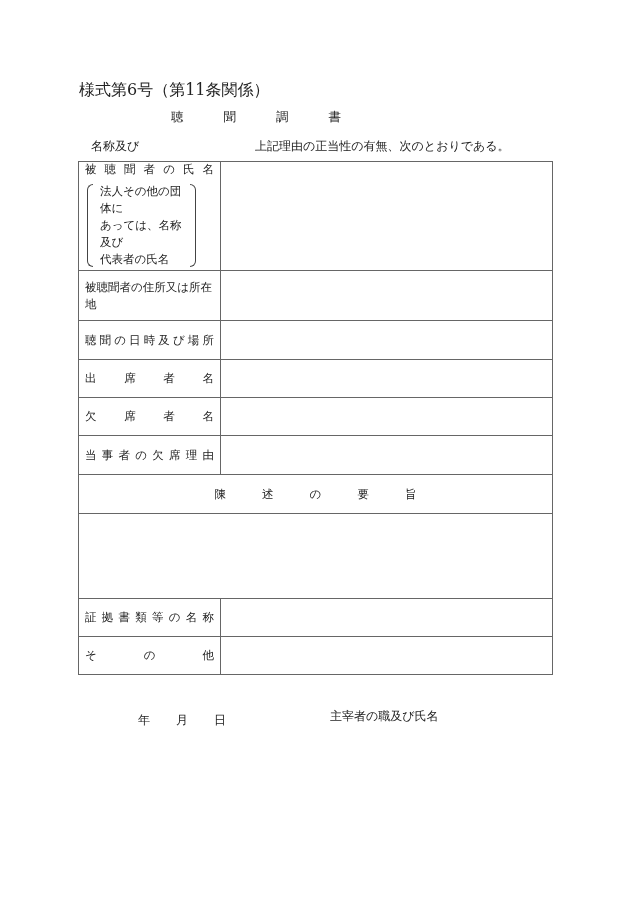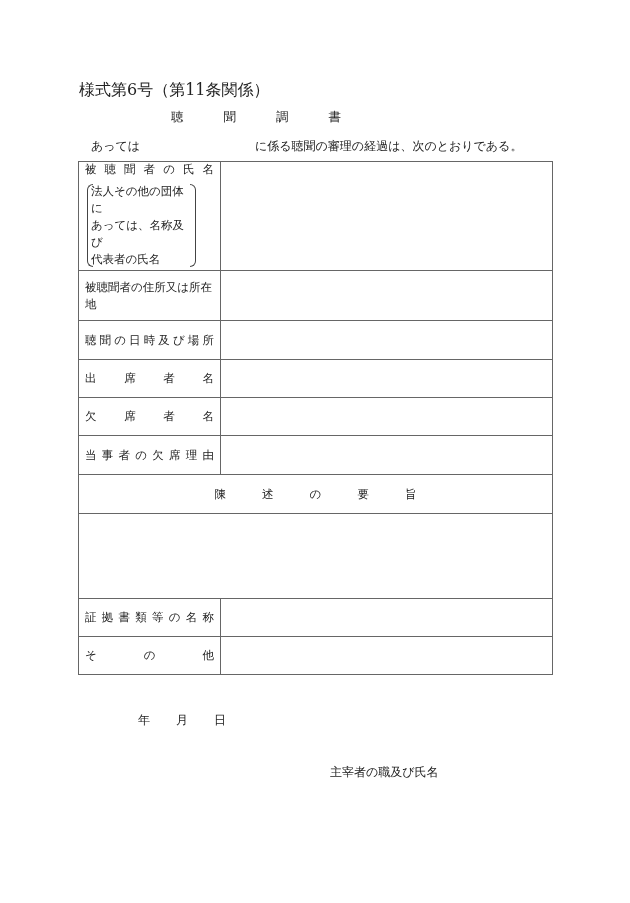--- a/index.html
+++ b/index.html
@@ -18,44 +18,44 @@
 
   table.form {
     position: absolute; left: 78px; top: 161px; width: 475px;
     border-collapse: collapse; border: 1.5px solid #666;
     table-layout: fixed;
   }
   table.form td { border: 1px solid #666; padding: 0 6px; font-size: 11.5px; vertical-align: middle; }
   td.lbl { width: 129px; }
   .spread { display: flex; justify-content: space-between; }
   .bracket-note {
-    position: relative; margin: 6px 18px 2px 2px; padding: 0 4px; line-height: 17px; font-size: 11.5px;
+    position: relative; margin: 6px 18px 2px 2px; padding: 0 13px; line-height: 17px; font-size: 11.5px;
   }
   .bracket-note::before, .bracket-note::after {
     content: ""; position: absolute; top: 1px; bottom: 1px; width: 5px; border: 1px solid #444;
   }
   .bracket-note::before { left: 0; border-right: none; border-radius: 6px 0 0 6px; }
   .bracket-note::after { right: 0; border-left: none; border-radius: 0 6px 6px 0; }
   .center-head { display: flex; justify-content: center; gap: 36px; }
 
   .date { left: 138px; top: 712px; font-size: 12px; text-align: center; }
   .date span { display: inline-block; margin-right: 26px; }
-  .chair { left: 330px; top: 764px; font-size: 12px; }
+  .chair { left: 330px; top: 708px; font-size: 12px; }
 </style>
 </head>
 <body>
 
 <div class="abs form-no">様式第6号（第11条関係）</div>
 
 <div class="abs title">
   <span>聴</span><span>聞</span><span>調</span><span>書</span>
 </div>
 
-<div class="abs subject-label">あっては</div>
-<div class="abs intro">に係る聴聞の審理の経過は、次のとおりである。</div>
+<div class="abs subject-label">名称及び</div>
+<div class="abs intro">上記理由の正当性の有無、次のとおりである。</div>
 
 <table class="form">
   <tbody>
       <tr style="height:86px">
     <td class="lbl">
       <div class="spread">
         <span>被</span>
             <span>聴</span>
             <span>聞</span>
             <span>者</span>

